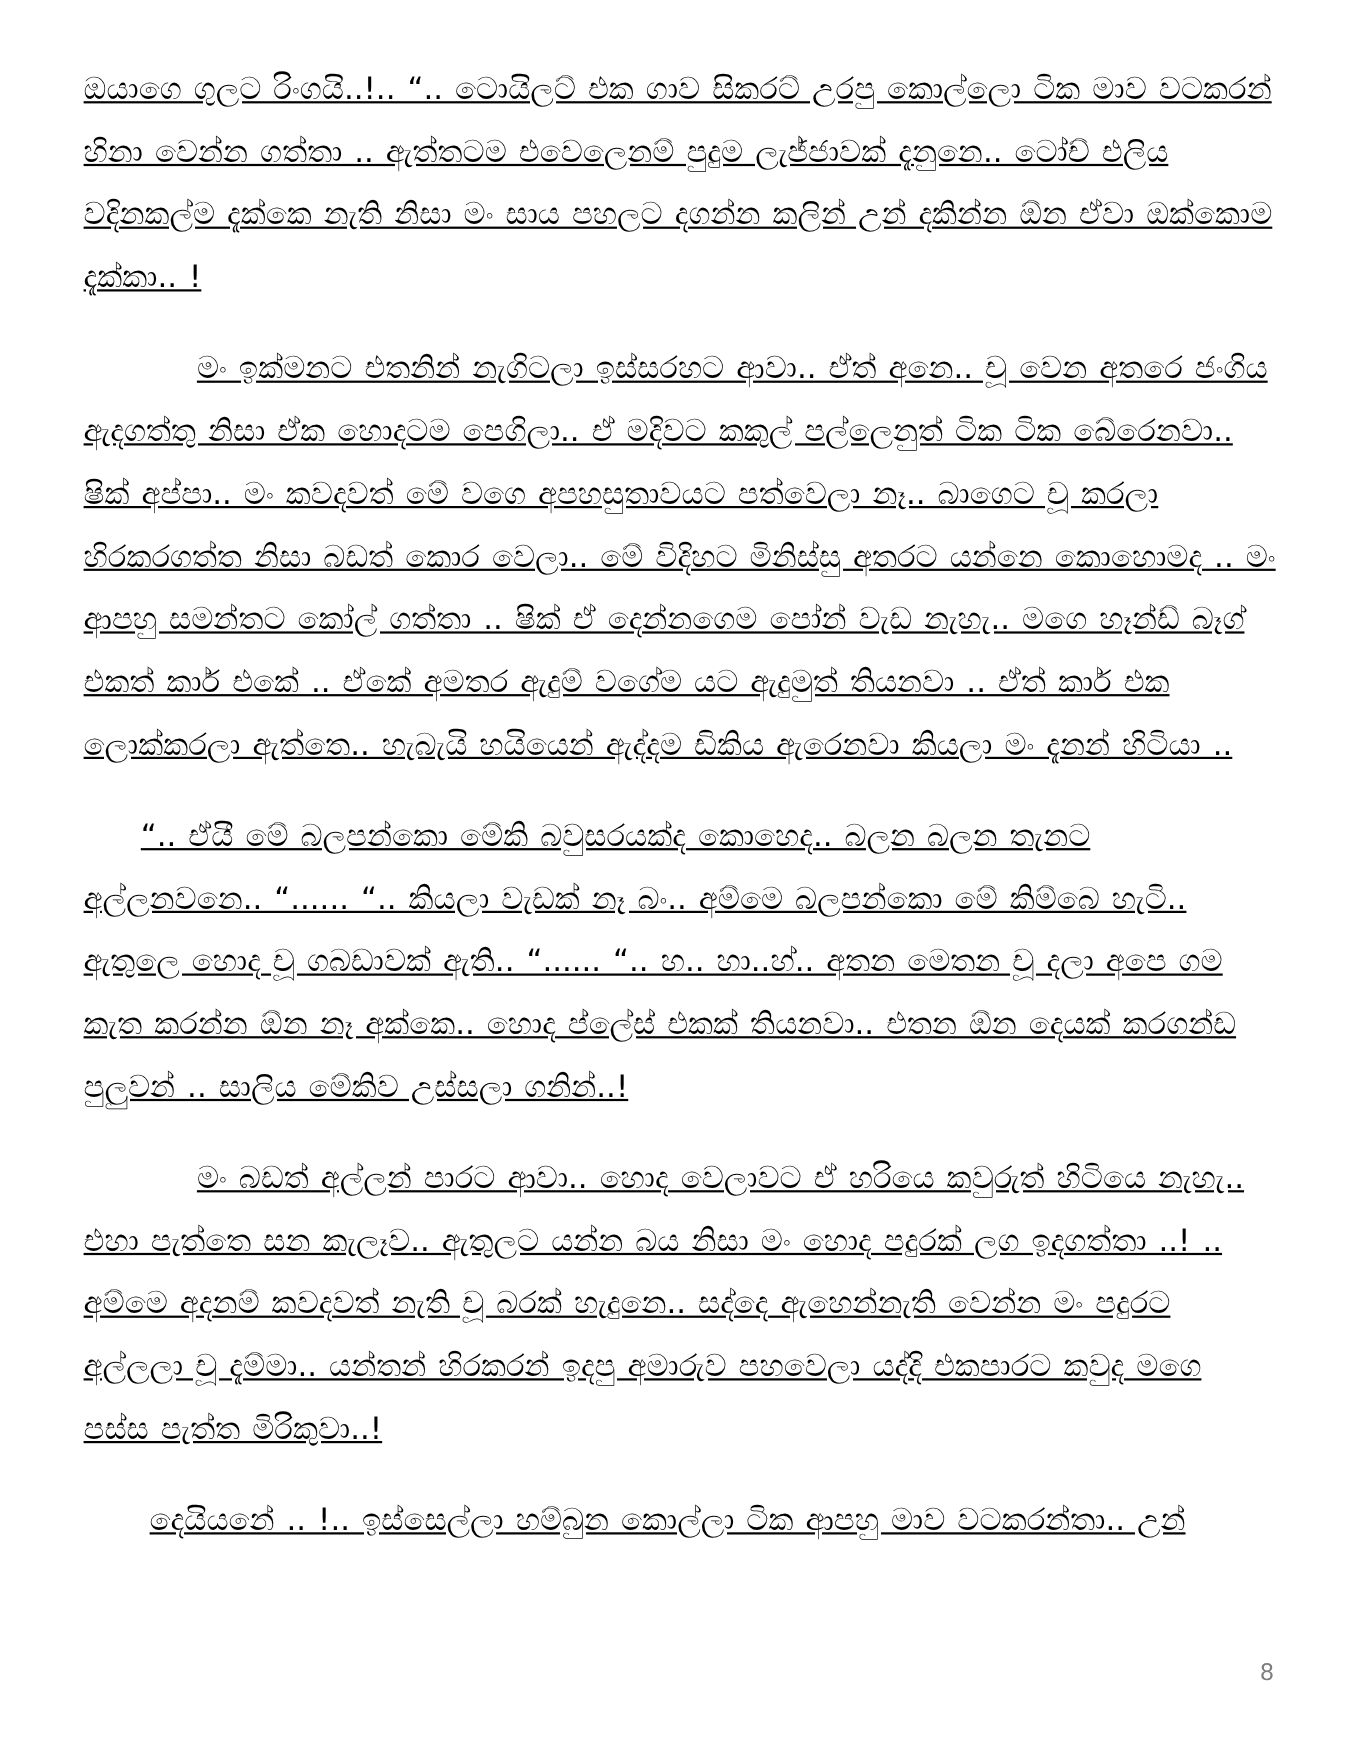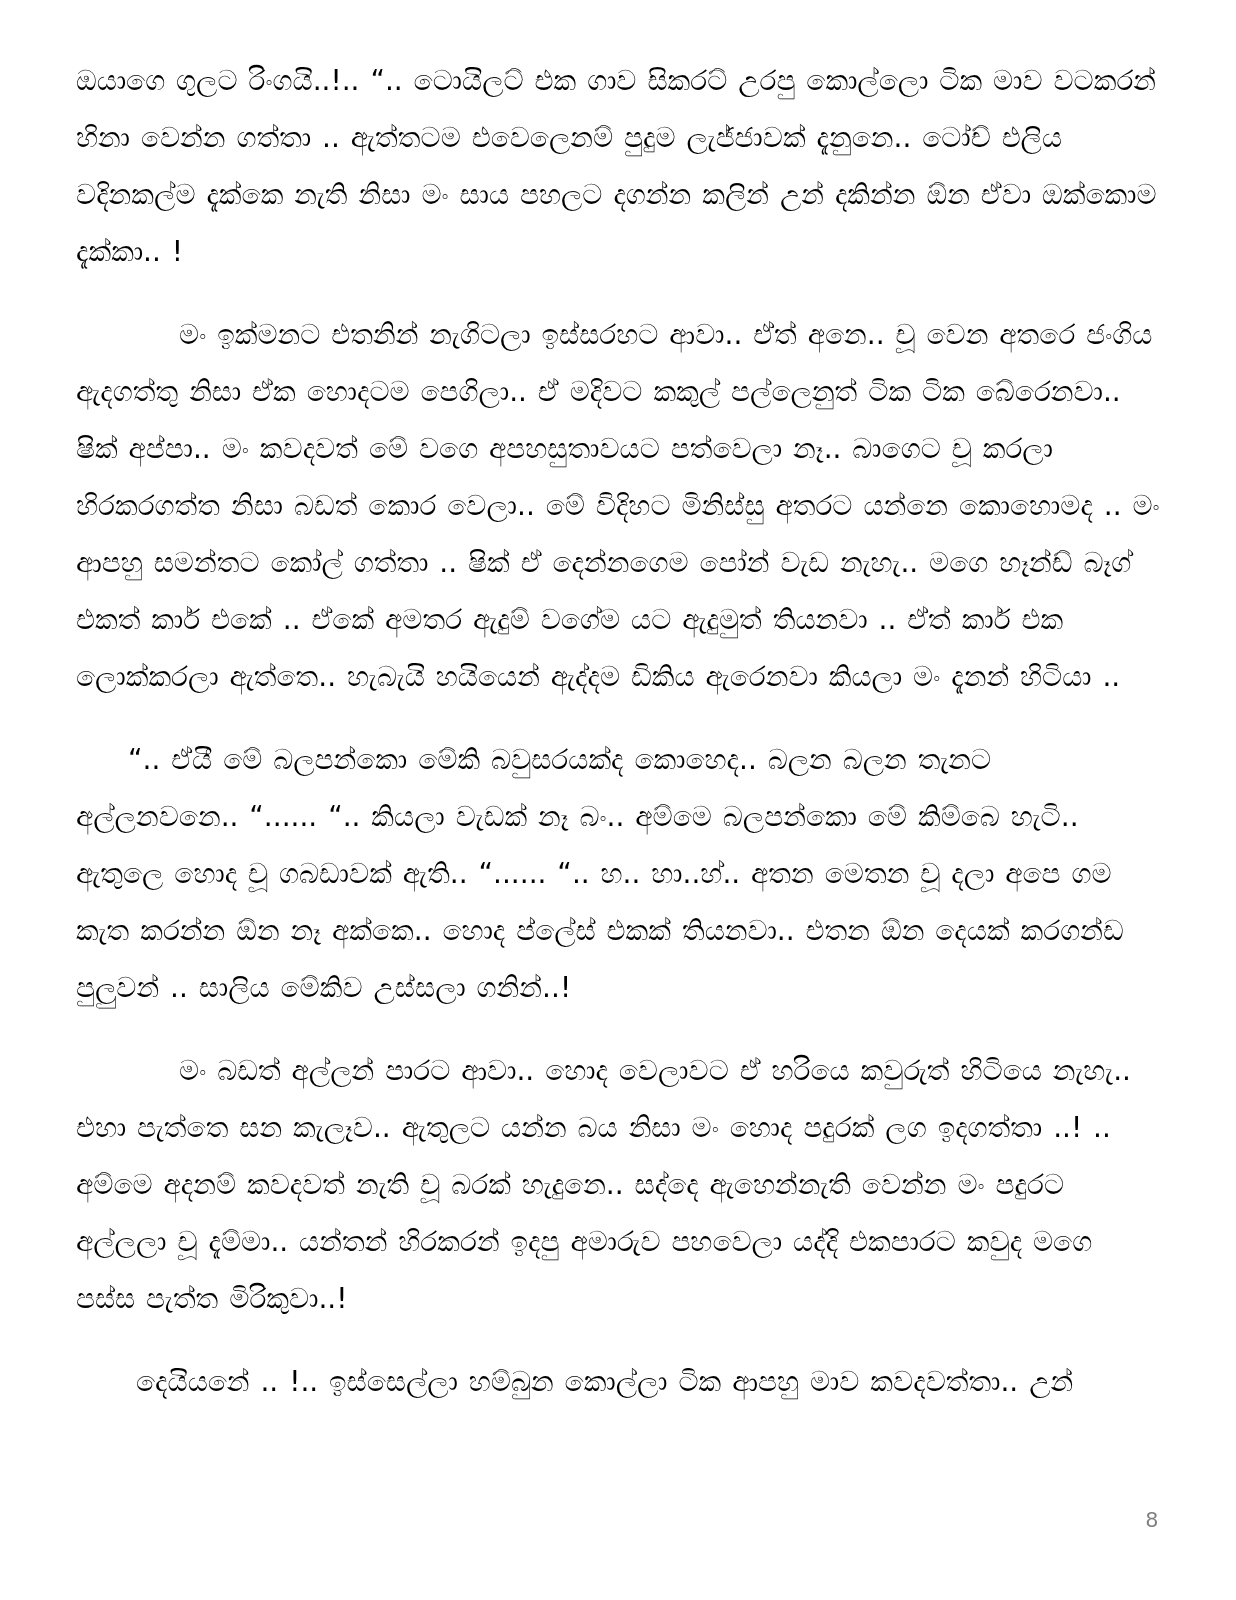--- a/index.html
+++ b/index.html
@@ -15,20 +15,21 @@
     font-family: "DejaVu Sans", "Liberation Sans", sans-serif;
   }
   .page {
     position: absolute;
     top: 0; left: 0;
     width: 1236px;
     height: 1600px;
     background: #ffffff;
     box-sizing: border-box;
     padding: 52px 74px 0 76px;
+    text-decoration: underline;
   }
   .text-body {
     width: 100%;
     color: #000000;
   }
   .para {
     margin: 0 0 26px 0;
     font-size: 28px;
     line-height: 57px;
     color: #000000;
@@ -50,16 +51,16 @@
 </style>
 </head>
 <body>
 
 <div class="page">
   <div class="text-body">
     <p class="para">ඔයාගෙ ගුලට රිංගයි..!.. “.. ටොයිලට් එක ගාව සිකරට් උරපු කොල්ලො ටික මාව වටකරන් හිනා වෙන්න ගත්තා .. ඇත්තටම එවෙලෙනම් පුදුම ලැජ්ජාවක් දැනුනෙ.. ටෝච් එලිය වදිනකල්ම දැක්කෙ නැති නිසා මං සාය පහලට දගන්න කලින් උන් දකින්න ඕන ඒවා ඔක්කොම දැක්කා.. !</p>
     <p class="para indent-a">මං ඉක්මනට එතනින් නැගිටලා ඉස්සරහට ආවා.. ඒත් අනෙ.. චූ වෙන අතරෙ ජංගිය ඇදගත්තු නිසා ඒක හොදටම පෙගිලා.. ඒ මදිවට කකුල් පල්ලෙනුත්  ටික ටික බේරෙනවා.. ෂික් අප්පා.. මං කවදවත් මේ වගෙ අපහසුතාවයට පත්වෙලා නෑ.. බාගෙට චූ කරලා හිරකරගත්ත නිසා බඩත් කොර වෙලා.. මේ විදිහට මිනිස්සු අතරට යන්නෙ කොහොමද .. මං ආපහු සමන්තට කෝල් ගත්තා .. ෂික් ඒ දෙන්නගෙම පෝන් වැඩ නැහැ.. මගෙ හෑන්ඩ් බෑග් එකත් කාර් එකේ .. ඒකේ අමතර ඇදුම් වගේම යට ඇදුමුත් තියනවා .. ඒත් කාර් එක ලොක්කරලා ඇත්තෙ.. හැබැයි හයියෙන් ඇද්දම ඩිකිය ඇරෙනවා කියලා මං දැනන් හිටියා ..</p>
     <p class="para indent-b">“.. ඒයී මේ බලපන්කො මේකි බවුසරයක්ද කොහෙද.. බලන බලන තැනට අල්ලනවනෙ.. “...... “.. කියලා වැඩක් නෑ බං.. අම්මෙ බලපන්කො මේ කිම්බෙ හැටි.. ඇතුලෙ හොද චූ ගබඩාවක් ඇති.. “...... “.. හ.. හා..හ්.. අතන මෙතන චූ දලා අපෙ ගම කැත කරන්න ඕන නෑ අක්කෙ.. හොද ප්ලේස් එකක් තියනවා.. එතන ඕන දෙයක් කරගන්ඩ පුලුවන් ..  සාලිය මේකිව උස්සලා ගනින්..!</p>
     <p class="para indent-a">මං බඩත් අල්ලන් පාරට ආවා.. හොද වෙලාවට ඒ හරියෙ කවුරුත් හිටියෙ නැහැ.. එහා පැත්තෙ සන කැලෑව.. ඇතුලට යන්න බය නිසා මං හොද පදුරක් ලග ඉදගත්තා ..! .. අම්මෙ අදනම් කවදවත් නැති  චූ බරක් හැදුනෙ.. සද්දෙ ඇහෙන්නැති වෙන්න මං පදුරට අල්ලලා චූ දැම්මා..  යන්තන් හිරකරන් ඉදපු අමාරුව පහවෙලා යද්දි එකපාරට කවුද මගෙ පස්ස පැත්ත මිරිකුවා..!</p>
-    <p class="para indent-c">දෙයියනේ .. !.. ඉස්සෙල්ලා හම්බුන කොල්ලා ටික ආපහු මාව කවදවත්තා.. උන්</p>
+    <p class="para indent-c">දෙයියනේ .. !.. ඉස්සෙල්ලා හම්බුන කොල්ලා ටික ආපහු මාව වටකරන්තා.. උන්</p>
   </div>
   <div class="page-number">8</div>
 </div>
 
 </body></html>

